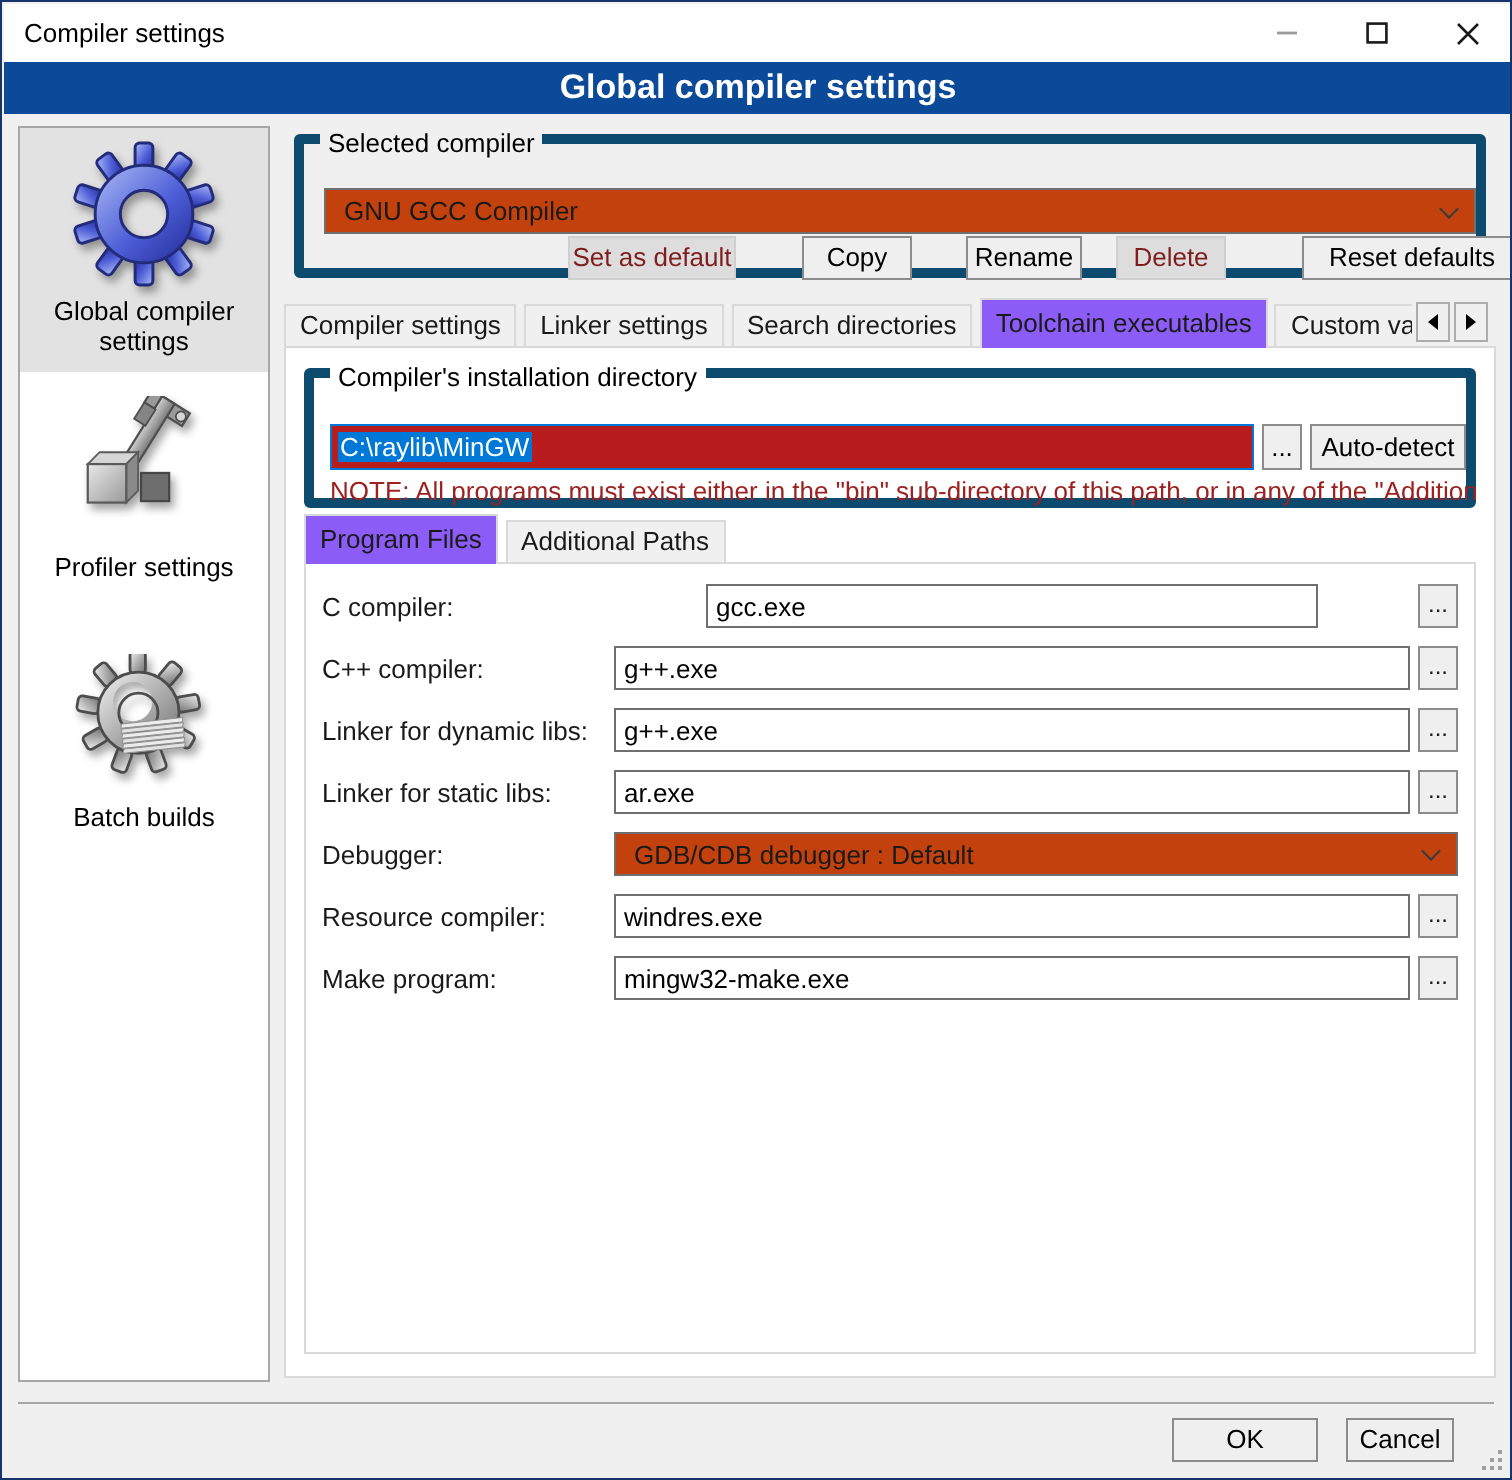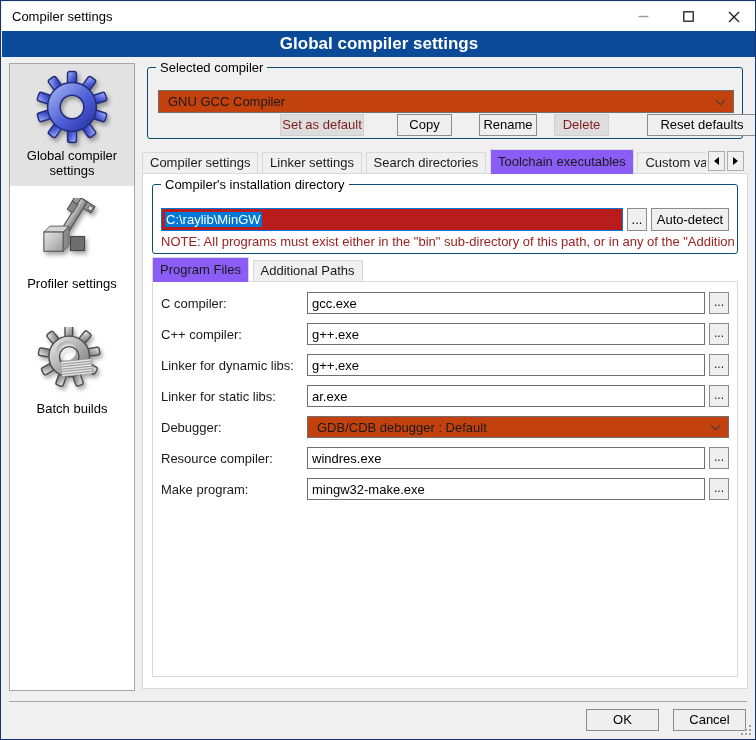--- a/index.html
+++ b/index.html
@@ -22,21 +22,21 @@
   
   .sidebar { position:absolute; left:8px; top:62px; width:126px; height:628px;
              background:#fff; border:1px solid #a6a6a6; overflow:hidden; }
   .side-item { display:flex; flex-direction:column; align-items:center; text-align:center;
                padding:6px 2px 8px; cursor:default; }
   .side-item.selected { background:#e2e2e2; }
   .side-label { font-size:13px; line-height:15px; margin-top:4px; color:#000; }
   .side-icon { filter:drop-shadow(2px 3px 2px rgba(0,0,0,.35)); }
 
   
-  .group { position:absolute; border:1px solid #0c4a6e; border-radius:3px; }
+  .group { position:absolute; border:5px solid #0c4a6e; border-radius:3px; }
   .group-label { position:absolute; top:-8px; left:8px; padding:0 4px; font-size:13px; color:#000; }
   .bg-gray { background:#f0f0f0; }
   .bg-white { background:#fff; }
 
   
   .btn { position:absolute; height:22px; background:#efefef; border:1px solid #8c8c8c;
          font-size:13px; text-align:center; line-height:20px; color:#000; cursor:default; }
   .btn.disabled { background:#ddd; border-color:#cfcfcf; color:#7f1d1d; }
 
   
@@ -66,21 +66,21 @@
   .tabpage { position:absolute; left:141px; top:172px; width:606px; height:516px;
              background:#fff; border:1px solid #d9d9d9; z-index:1; }
   .innerpage { position:absolute; left:9px; top:107px; width:586px; height:396px;
                background:#fff; border:1px solid #d9d9d9; z-index:1; }
 
   .note { position:absolute; left:8px; top:49px; width:574px; white-space:nowrap; overflow:hidden;
           color:#9c2121; font-size:13px; }
 
   
   .field-row { display:flex; align-items:center; height:22px; margin:9px 8px 0; }
-  .field-row:first-child { margin-top:10px; }
+  .field-row:first-child { margin-top:10px;gap:46px; }
   .field-label { width:146px; font-size:13px; flex:none; }
   .field-row .tinput { flex:1; min-width:0; }
   .browse { flex:none; width:20px; height:22px; margin-left:4px; background:#efefef; border:1px solid #8c8c8c;
             font-size:12px; line-height:19px; text-align:center; }
   .row-combo { position:static; flex:1; height:22px; }
 
   
   .footer-line { position:absolute; left:8px; right:8px; top:700px; border-top:1px solid #a6a6a6; }
   .grip { position:absolute; right:3px; bottom:3px; }
 </style>
@@ -292,21 +292,21 @@
       <div class="field-row">
         <span class="field-label">Make program:</span>
         <input class="tinput" value="mingw32-make.exe" style="">
         <div class="browse">...</div>
       </div>
     </div>
   </div>
 
   <div class="footer-line"></div>
   <div class="btn" style="left:585px; top:708px; width:73px;">OK</div>
-  <div class="btn" style="left:672px; top:708px; width:73px;">Cancel</div>
+  <div class="btn" style="left:672px; top:708px; width:54px;">Cancel</div>
   <svg class="grip" width="12" height="12">
     <g fill="#a0a0a0">
       <rect x="9" y="1" width="2" height="2"></rect>
         <rect x="9" y="5" width="2" height="2"></rect>
         <rect x="9" y="9" width="2" height="2"></rect>
       <rect x="5" y="5" width="2" height="2"></rect>
         <rect x="5" y="9" width="2" height="2"></rect>
       <rect x="1" y="9" width="2" height="2"></rect>
     </g>
   </svg>

